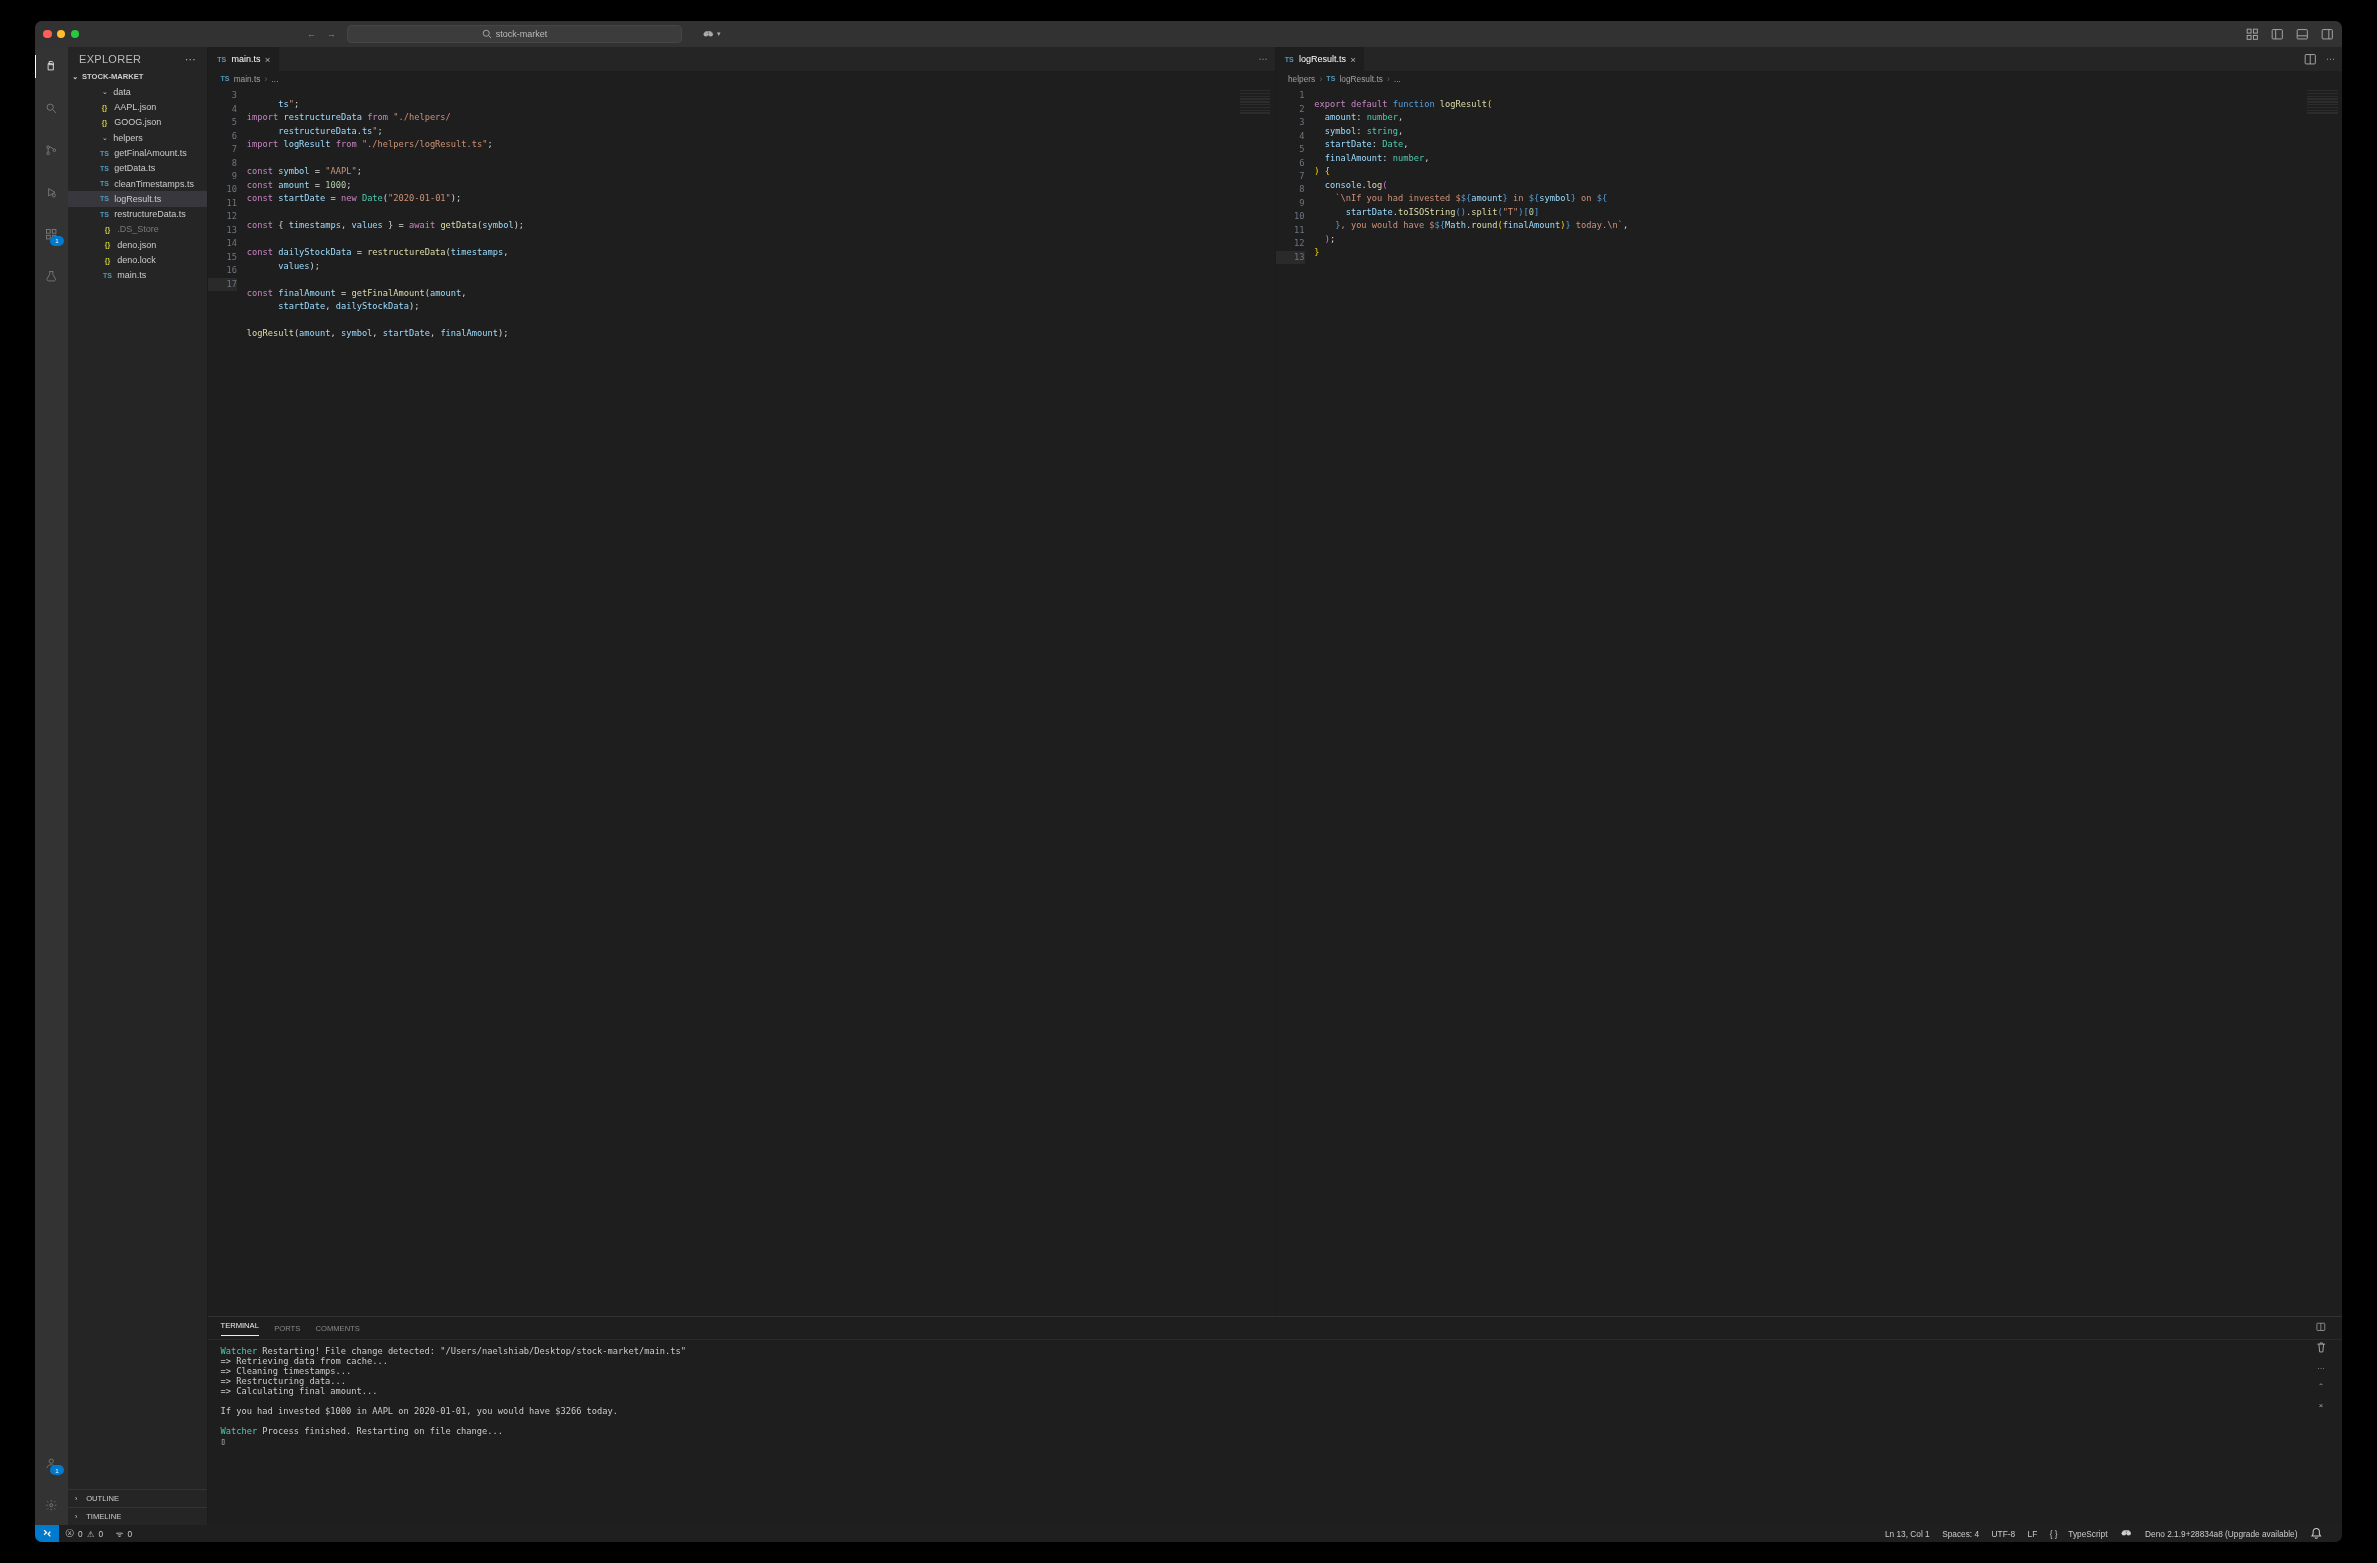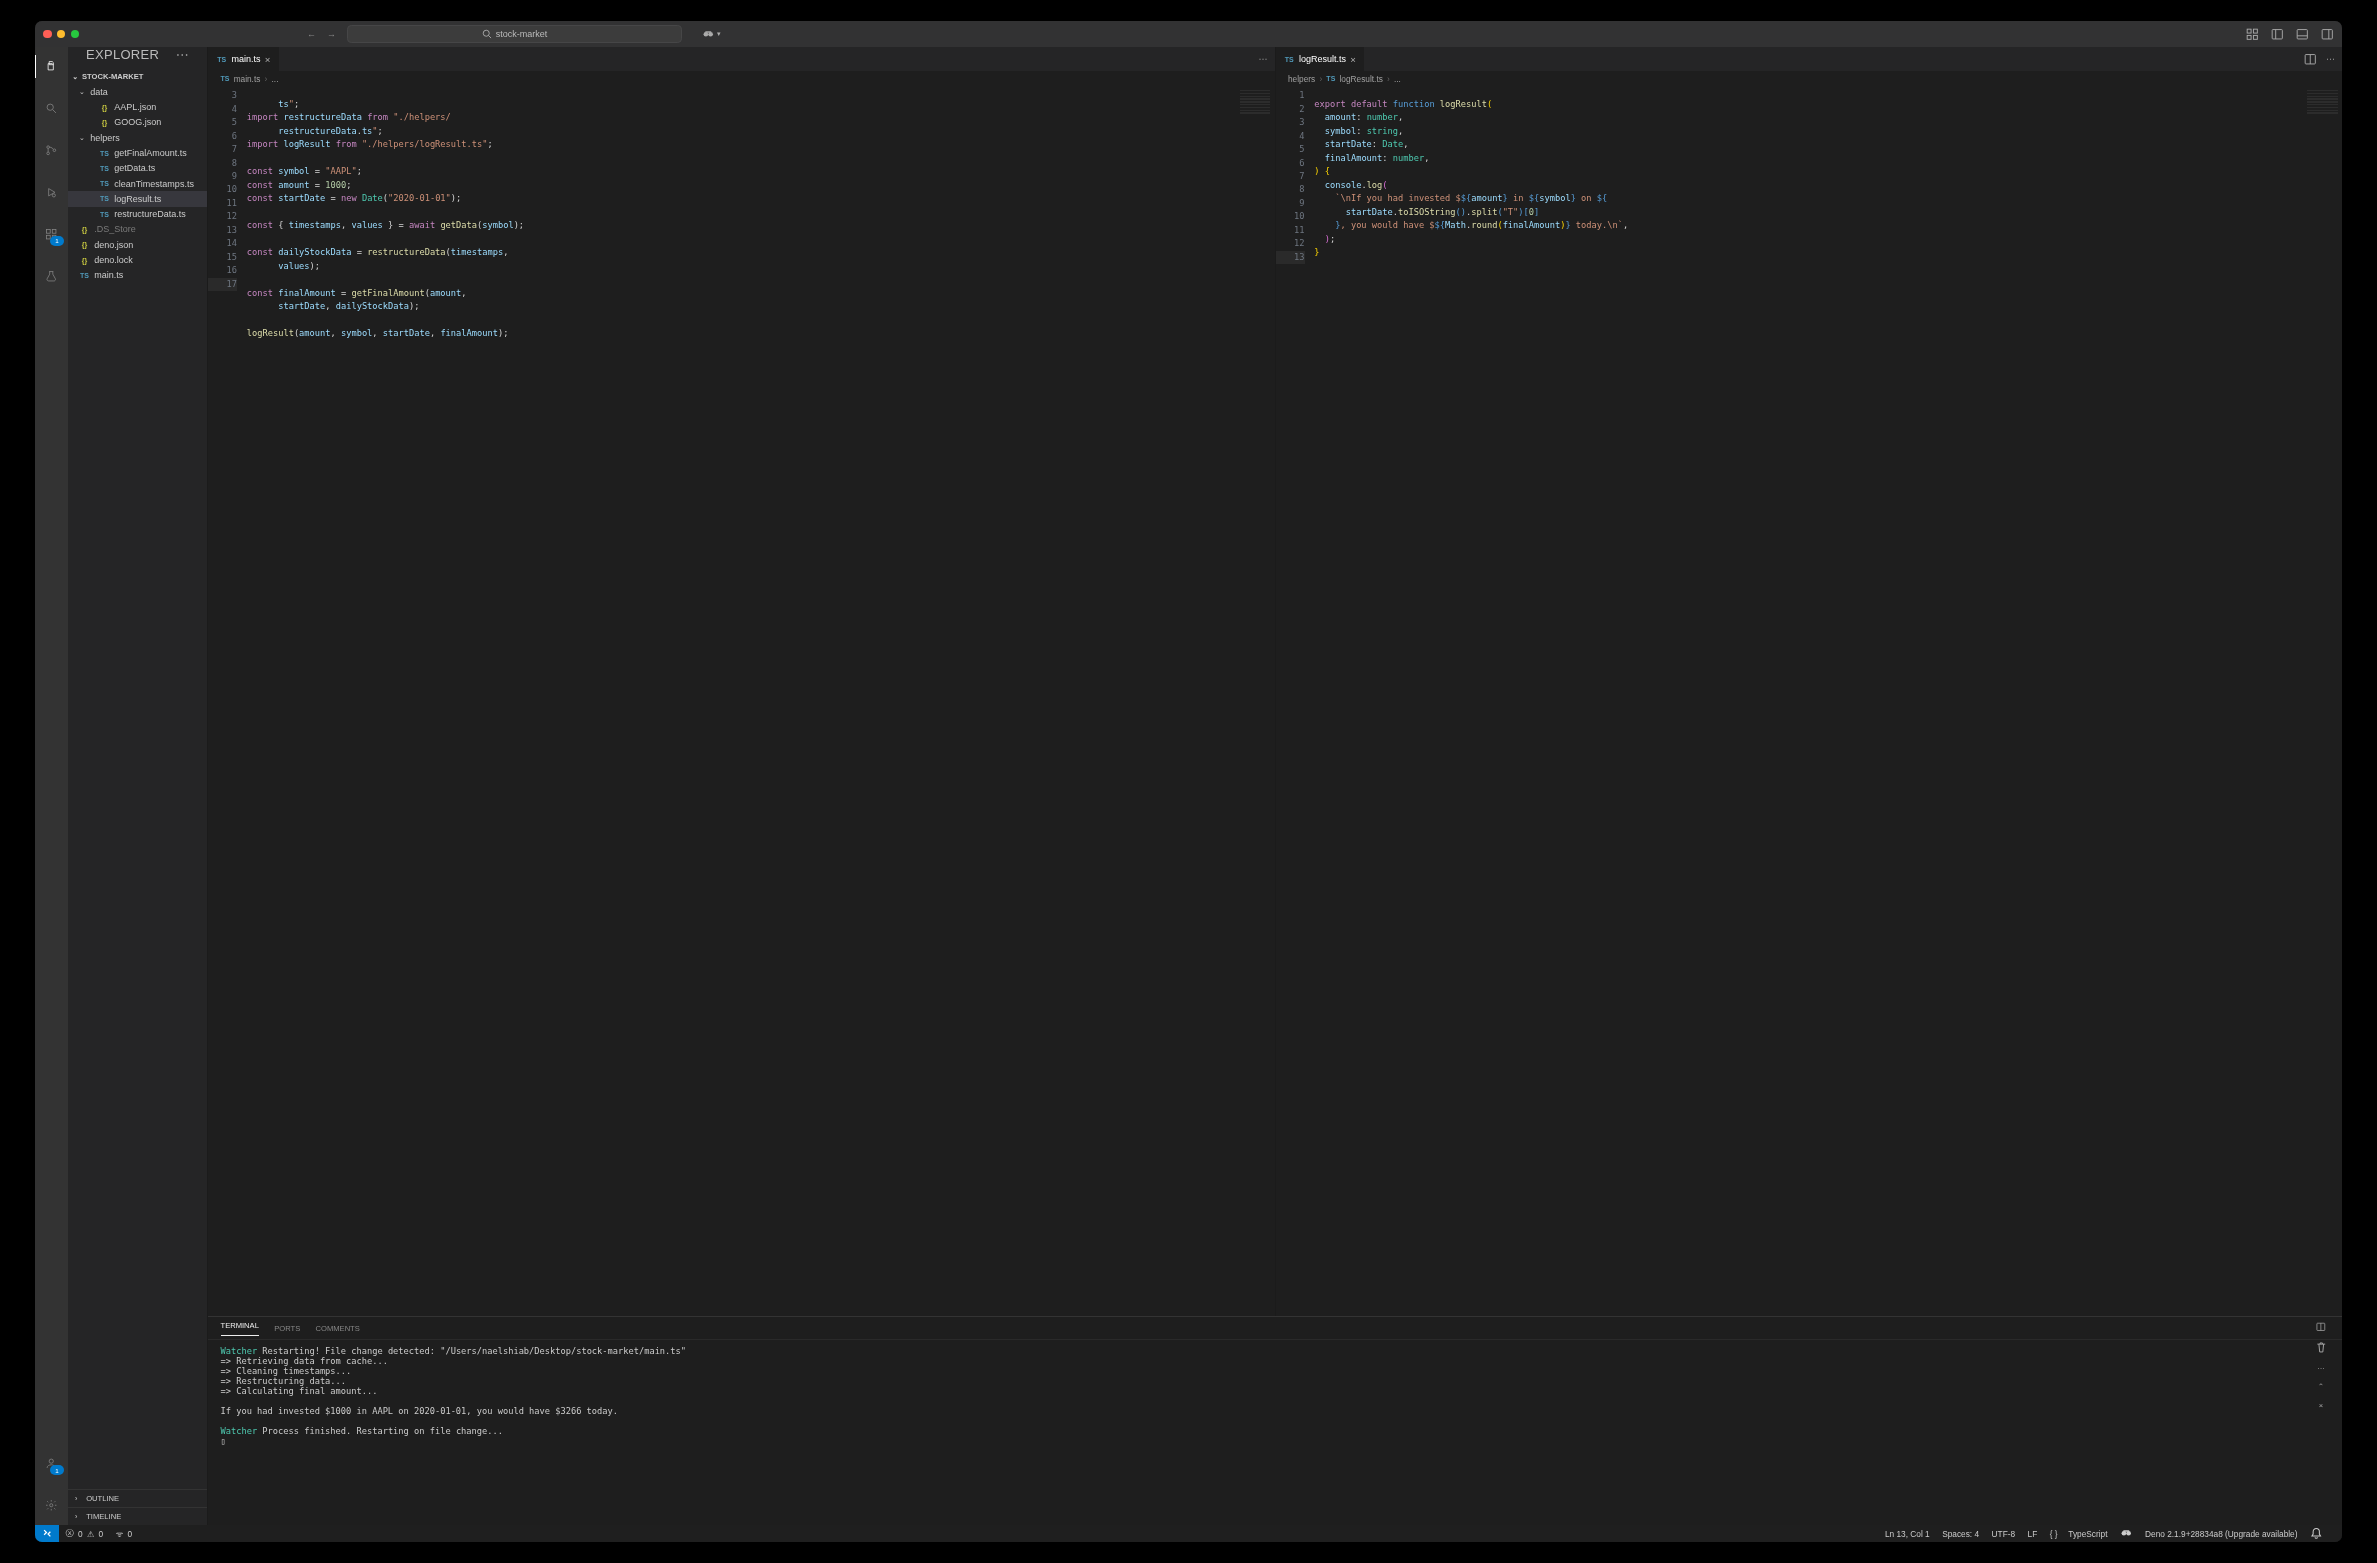--- a/index.html
+++ b/index.html
@@ -91,35 +91,35 @@
 
 
 .sidebar {
   width: 139px;
   background: #252526;
   display: flex;
   flex-direction: column;
   border-right: 0.7px solid #1b1b1b;
 }
 .sb-header {
-  height: 24px; display: flex; align-items: flex-start;
-  padding: 0 18px; color: #bbb; font-size: 13px; letter-spacing: 0.3px;
+  height: 24px; display: flex; align-items: center;
+  padding: 0 11px; color: #bbb; font-size: 11px; letter-spacing: 0.3px;
 }
 .sb-header .dots { margin-left: auto; color: #aaa; }
 .sb-section-title {
   display: flex; align-items: center; gap: 2.8px;
   padding: 1.4px 4.2px; font-size: 7.6px; font-weight: 700; color: #ccc;
 }
 .file-tree { flex: 1; overflow: auto; padding-top: 1.4px; }
 .tree-row {
   display: flex; align-items: center; gap: 4.2px;
   height: 15.3px; padding-left: 8.3px; color: #ccc; cursor: pointer;
   white-space: nowrap;
 }
-.tree-row.depth1 { padding-left: 11px; }
+.tree-row.depth1 { padding-left: 34px; }
 .tree-row.depth2 { padding-left: 31px; align-items: center; }
 .tree-row.selected { background: #37373d; }
 .tree-row.dim { color: #7a7a7a; }
 .file-icon { width: 11px; text-align: center; font-size: 7px; }
 .fi-ts { color: #519aba; font-weight: 700; }
 .fi-json { color: #cbcb41; font-weight: 700; }
 .chevron { color:#ccc; font-size:7px; width:7px; display:inline-block; }
 
 .sb-collapsed {
   border-top: 0.7px solid #333;

